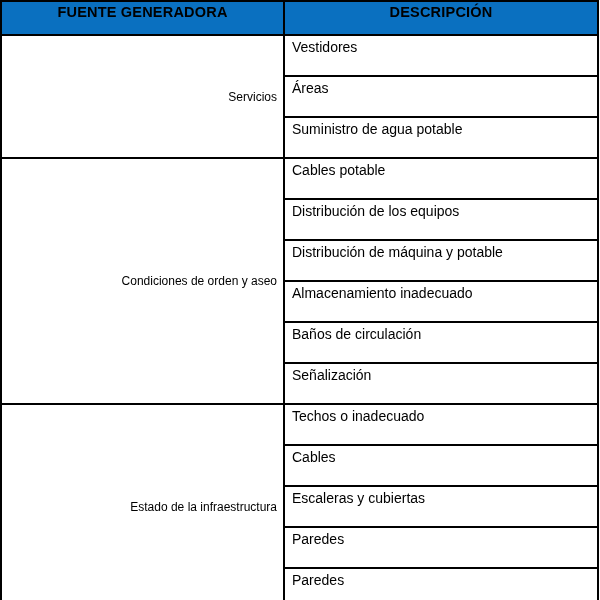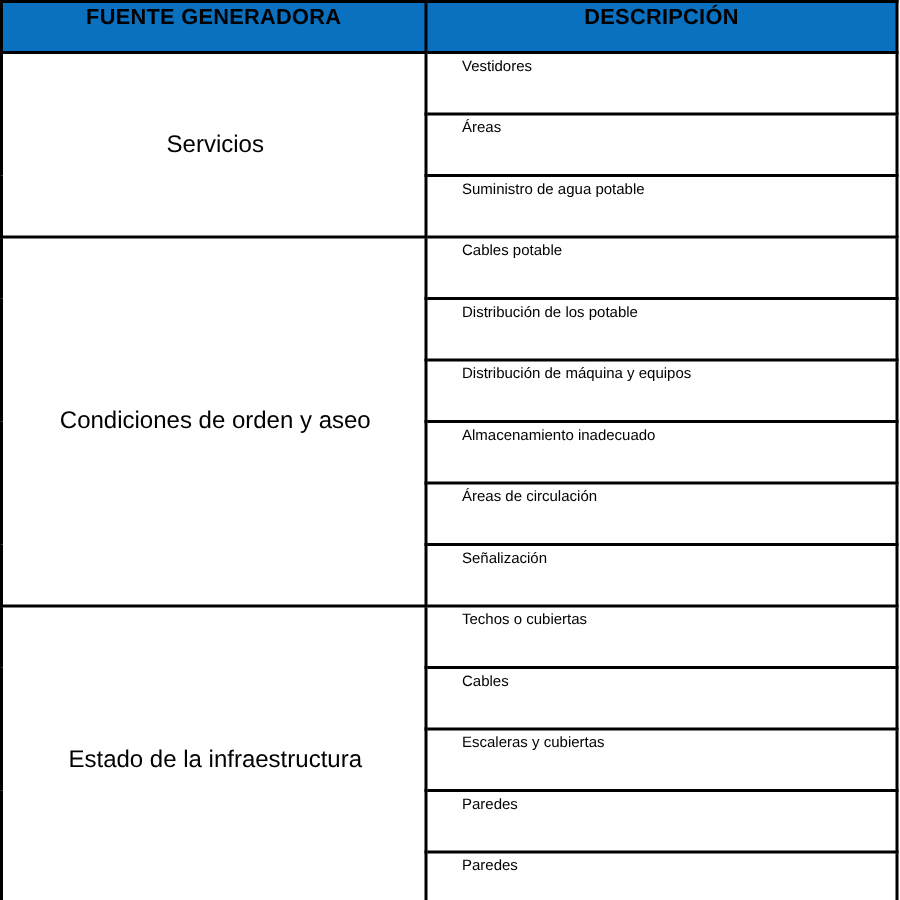--- a/index.html
+++ b/index.html
@@ -35,30 +35,30 @@
     text-align: center;
     vertical-align: top;
     padding: 2px 2px 14px 2px;
     letter-spacing: 0.2px;
     color: #000;
   }
   col.col-source { width: 283px; }
   col.col-desc  { width: 314px; }
   td.source-cell {
     vertical-align: middle;
-    text-align: center;
+    text-align: right;
     padding: 2px 6px 2px 8px;
-    font-size: 16px;
+    font-size: 12px;
     background: #fff;
   }
   td.desc-cell {
     vertical-align: top;
     text-align: left;
-    padding: 3px 6px 3px 23px;
-    font-size: 10px;
+    padding: 3px 6px 3px 7px;
+    font-size: 14px;
     height: 33px; 
     background: #fff;
   }
 </style>
 </head>
 <body>
 
 <div class="page">
   <table class="hazard-table">
     <colgroup>
@@ -80,37 +80,37 @@
           <td class="desc-cell">Áreas</td>
         </tr>
         <tr>
           <td class="desc-cell">Suministro de agua potable</td>
         </tr>
         <tr>
           <td class="source-cell" rowspan="6">Condiciones de orden y aseo</td>
           <td class="desc-cell">Cables potable</td>
         </tr>
         <tr>
-          <td class="desc-cell">Distribución de los potable</td>
+          <td class="desc-cell">Distribución de los equipos</td>
         </tr>
         <tr>
-          <td class="desc-cell">Distribución de máquina y equipos</td>
+          <td class="desc-cell">Distribución de máquina y potable</td>
         </tr>
         <tr>
           <td class="desc-cell">Almacenamiento inadecuado</td>
         </tr>
         <tr>
-          <td class="desc-cell">Áreas de circulación</td>
+          <td class="desc-cell">Baños de circulación</td>
         </tr>
         <tr>
           <td class="desc-cell">Señalización</td>
         </tr>
         <tr>
           <td class="source-cell" rowspan="5">Estado de la infraestructura</td>
-          <td class="desc-cell">Techos o cubiertas</td>
+          <td class="desc-cell">Techos o inadecuado</td>
         </tr>
         <tr>
           <td class="desc-cell">Cables</td>
         </tr>
         <tr>
           <td class="desc-cell">Escaleras y cubiertas</td>
         </tr>
         <tr>
           <td class="desc-cell">Paredes</td>
         </tr>

